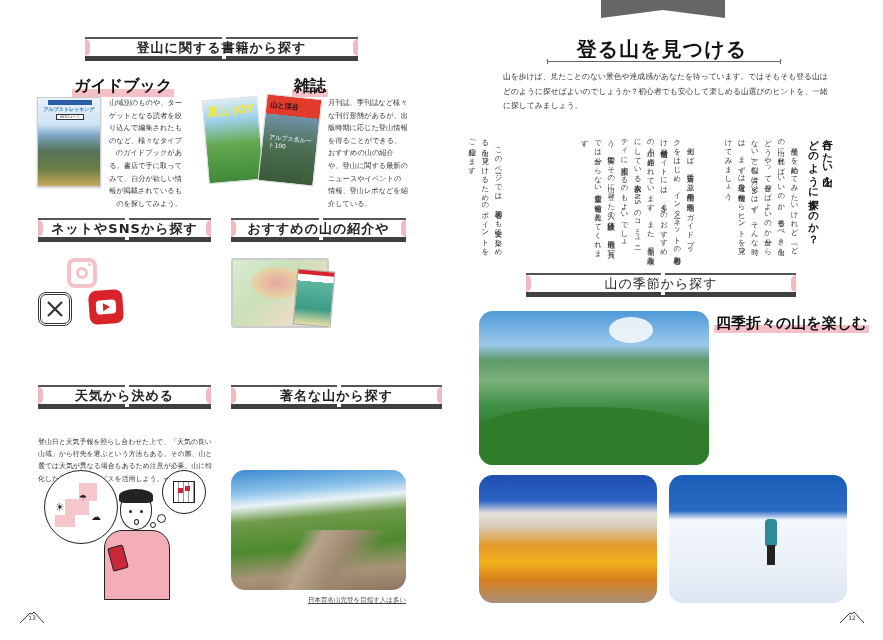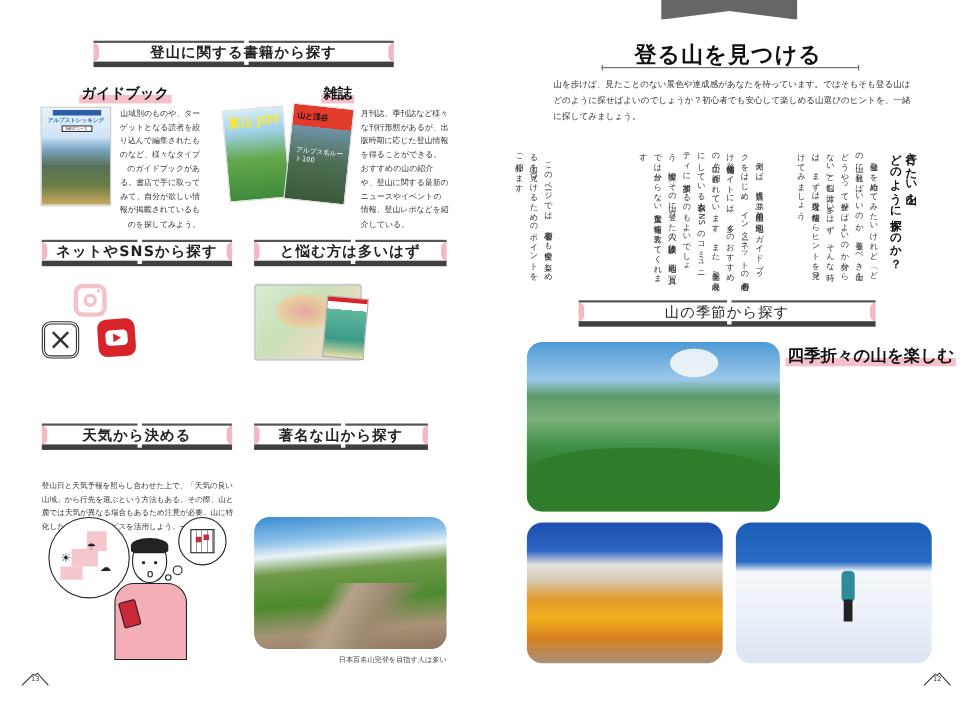--- a/index.html
+++ b/index.html
@@ -19,29 +19,29 @@
   }
   .sec-head::before, .sec-head::after {
     content: ""; position: absolute; top: 0; bottom: 0; width: 5px; background: #f2b9c2;
   }
   .sec-head::before { left: 0; border-radius: 0 6px 6px 0; }
   .sec-head::after { right: 0; border-radius: 6px 0 0 6px; }
   .sec-head .gap { position: absolute; top: -3px; bottom: -3px; width: 4px; background: #fff; left: 50%; }
   .sec-head span.t { font-size: 13px; font-weight: bold; letter-spacing: 1px; color: #222; position: relative; z-index: 1; }
 
   .sub-title {
-    position: absolute; font-size: 13px; font-weight: bold; color: #111;
+    position: absolute; font-size: 16px; font-weight: bold; color: #111;
     background: linear-gradient(transparent 60%, #f6c0c8 60%);
     padding: 0 2px;
   }
   .body-txt { position: absolute; font-size: 7.2px; line-height: 12.6px; color: #333; }
   .body-txt.wide { font-size: 7.4px; line-height: 12.8px; }
 
   .photo { position: absolute; border-radius: 14px; overflow: hidden; }
-  .cap { position: absolute; font-size: 6.5px; color: #444; }
+  .cap { position: absolute; font-size: 6.5px; color: #444; text-decoration: underline; }
 
   
   .pnum { position: absolute; width: 26px; height: 14px; }
   .pnum svg { position: absolute; left: 0; top: 0; }
   .pnum span { position: absolute; left: 0; width: 26px; top: 4px; text-align: center; font-size: 6px; color: #333; }
 
   
   .ribbon { position: absolute; left: 160px; top: 0; width: 124px; height: 18px; background: #666; clip-path: polygon(0 0, 100% 0, 100% 100%, 50% 55%, 0 100%); }
   .main-title { position: absolute; left: 0; width: 442px; top: 36px; text-align: center; font-size: 20px; font-weight: bold; letter-spacing: 1px; color: #111; }
   .title-rule { position: absolute; left: 106px; width: 234px; top: 61px; height: 1px; background: #666; }
@@ -98,21 +98,21 @@
       </svg>
   </div>
   <div style="position:absolute; left:89px; top:290px; width:34px; height:34px; background:#d9232a; border-radius:8px; transform:rotate(-4deg); display:flex; align-items:center; justify-content:center;">
     <div style="width:20px; height:14px; background:#fff; border-radius:4px; display:flex; align-items:center; justify-content:center;">
       <div style="width:0; height:0; border-left:7px solid #d9232a; border-top:4px solid transparent; border-bottom:4px solid transparent;"></div>
     </div>
   </div>
 
   <div class="sec-head" style="left:231px; top:218px; width:175px;">
     <div class="gap"></div>
-    <span class="t">と悩む方は多いはず</span>
+    <span class="t">おすすめの山の紹介や</span>
   </div>
   <div style="position:absolute; left:231px; top:258px; width:98px; height:70px; border:2px solid #ccc; border-radius:3px; background:linear-gradient(135deg, #d9ecd2 0%, #c9e0b8 40%, #e8ddc3 70%, #cfe3ee 100%);">
     <div style="position:absolute; left:16px; top:6px; width:56px; height:34px; border-radius:40%; background:radial-gradient(#e8a7a0, #e6d2a3 60%, transparent 70%);"></div>
   </div>
   <div style="position:absolute; left:295px; top:270px; width:38px; height:56px; transform:rotate(5deg); background:linear-gradient(#fff 0%, #fff 20%, #5fb7a0 20%, #3d9b86 70%, #e8e1a6 100%); border:1px solid #aaa;">
     <div style="position:absolute; top:0; left:0; right:0; height:4px; background:#d9232a;"></div>
   </div>
 
   <div class="sec-head" style="left:38px; top:385px; width:173px;">
     <div class="gap"></div>
@@ -141,21 +141,21 @@
     <div style="position:absolute; left:80px; top:22px; width:32px; height:38px; border:1.6px solid #222; border-radius:45% 45% 50% 50%; background:#fff;">
       <div style="position:absolute; left:-2px; top:-4px; width:34px; height:14px; background:#222; border-radius:50% 50% 20% 20%;"></div>
       <div style="position:absolute; left:8px; top:17px; width:3px; height:3px; background:#222; border-radius:50%;"></div>
       <div style="position:absolute; left:19px; top:17px; width:3px; height:3px; background:#222; border-radius:50%;"></div>
       <div style="position:absolute; left:13px; top:26px; width:5px; height:6px; border:1.3px solid #222; border-radius:50%;"></div>
     </div>
     <div style="position:absolute; left:64px; top:60px; width:66px; height:70px; background:#f4aeb8; border:1.6px solid #222; border-radius:18px 18px 0 0;"></div>
     <div style="position:absolute; left:70px; top:76px; width:16px; height:24px; background:#c8283a; border:1.4px solid #222; border-radius:2px; transform:rotate(-15deg);"></div>
   </div>
 
-  <div class="sec-head" style="left:231px; top:385px; width:158px;">
+  <div class="sec-head" style="left:231px; top:385px; width:211px;">
     <div class="gap"></div>
     <span class="t">著名な山から探す</span>
   </div>
   <div class="photo" style="left:231px; top:470px; width:175px; height:120px; background:linear-gradient(175deg, #3a8ad0 0%, #8cc2ea 18%, #e9f2f8 28%, #6f9a4a 40%, #4d8a2e 62%, #a99378 82%, #8d7560 100%);">
     <div style="position:absolute; left:0; right:0; bottom:0; height:60px; background:linear-gradient(120deg, transparent 35%, #b7a38a 45%, #9d8870 60%, transparent 75%);"></div>
   </div>
   <div class="cap" style="left:308px; top:596px;">日本百名山完登を目指す人は多い</div>
 
   <div class="pnum" style="left:19px; top:610px;">
     <svg width="26" height="14" viewBox="0 0 26 14">

